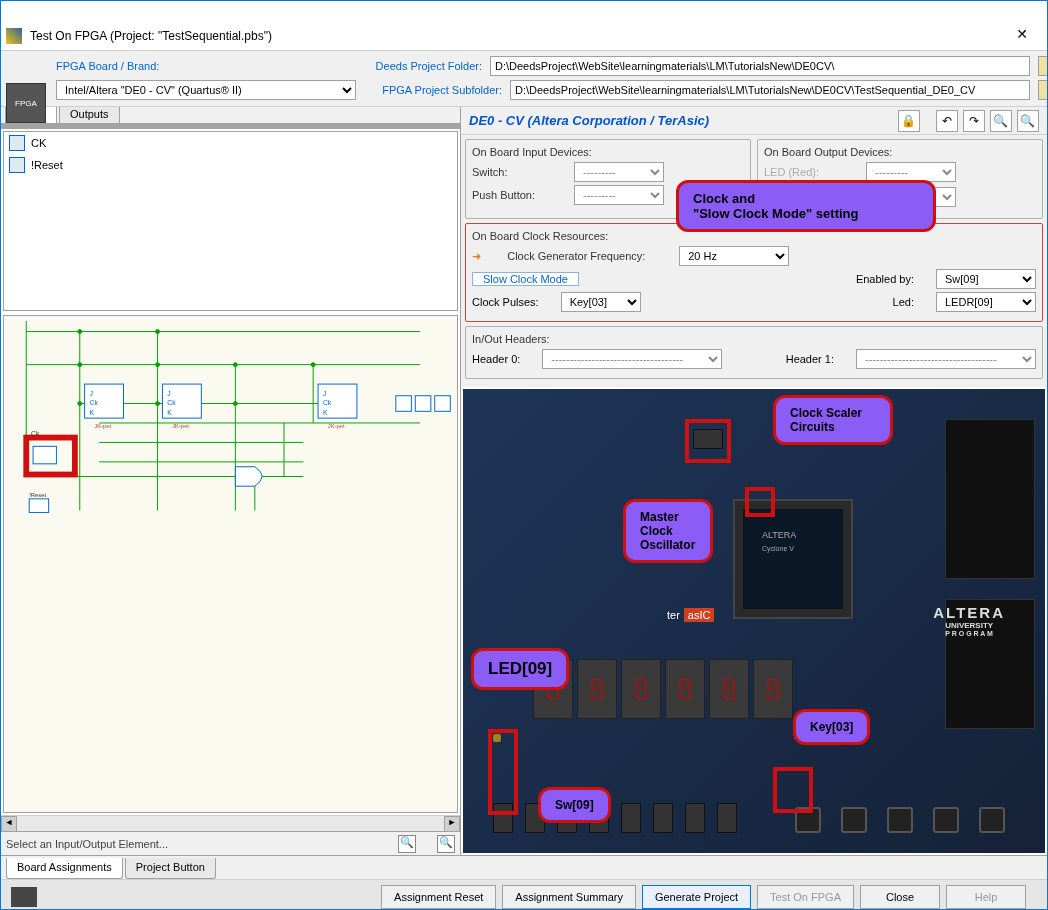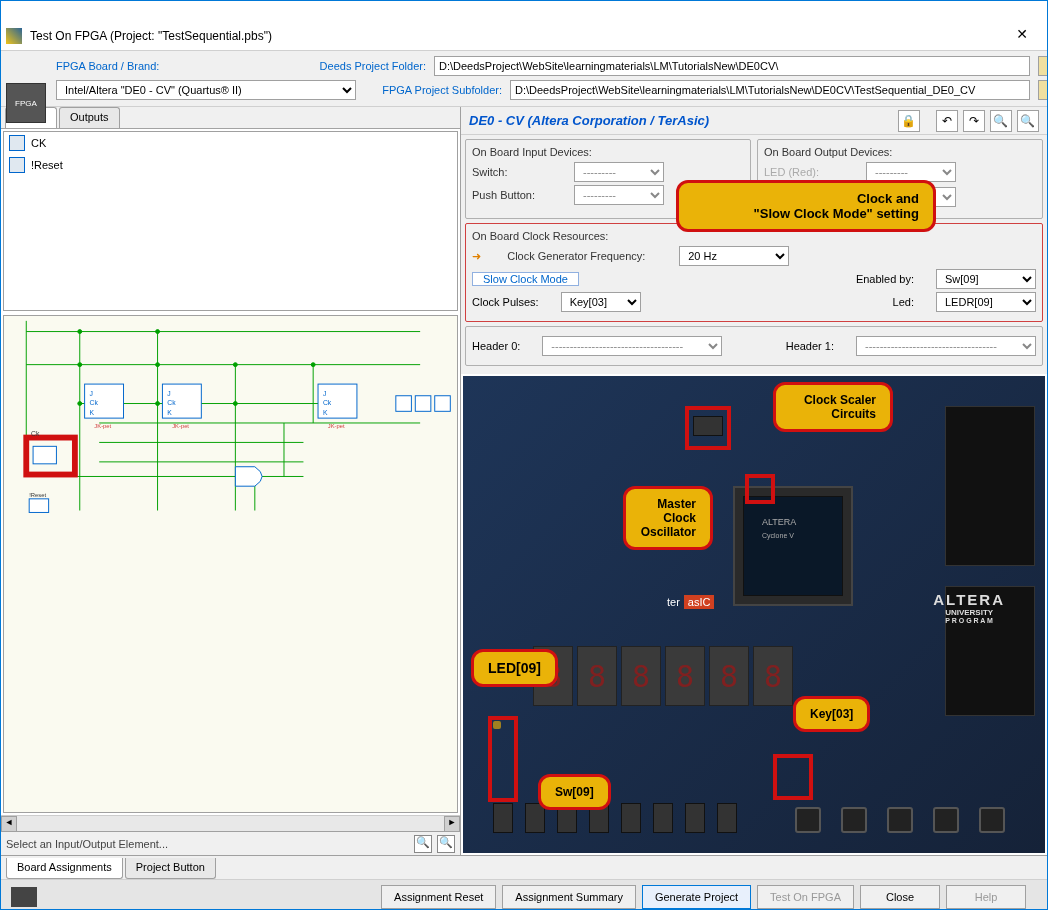--- a/index.html
+++ b/index.html
@@ -10,32 +10,32 @@
 .titlebar-close { width: 40px; height: 20px; text-align: center; font-size: 14px; color: #000; cursor: pointer; }
 .fpga-logo { width: 40px; height: 40px; background: #555; color: #fff; font-size: 8px; display: flex; align-items: center; justify-content: center; border: 1px solid #333; position: absolute; top: 32px; left: 5px; }
 .fpga-logo-text { font-size: 8px; }
 .top-labels { margin-left: 50px; display: flex; flex-direction: column; gap: 2px; flex: 1; }
 .top-row { display: flex; align-items: center; gap: 8px; height: 22px; }
 .label-blue { color: #0066cc; font-size: 11px; }
 .brand-select { width: 300px; height: 20px; border: 1px solid #a0a0a0; background: #fff; padding: 0 4px; font-size: 11px; }
 .path-input { flex: 1; height: 20px; border: 1px solid #a0a0a0; background: #fff; padding: 0 4px; font-size: 11px; }
 .folder-icon { width: 20px; height: 20px; background: #f0e0a0; border: 1px solid #a0a0a0; }
 .top-section { background: #f0f0f0; padding: 4px 5px; border-bottom: 1px solid #d0d0d0; display: flex; gap: 5px; position: relative; height: 56px; }
-.tabs-row { height: 22px; display: flex; border-bottom: 1px solid #a3a3a3; background: #f0f0f0; padding: 0 4px; }
+.tabs-row { height: 22px; display: flex; border-bottom: 6px solid #a3a3a3; background: #f0f0f0; padding: 0 4px; align-items: flex-end; }
 .tab { padding: 3px 10px; border: 1px solid #a0a0a0; border-bottom: none; background: #fff; margin-right: 2px; font-size: 11px; cursor: pointer; border-radius: 3px 3px 0 0; }
 .tab.inactive { background: #e8e8e8; }
 .main-body { display: flex; height: 748px; }
 .left-pane { width: 460px; display: flex; flex-direction: column; border-right: 1px solid #a0a0a0; }
 .signals-list { height: 180px; border: 1px solid #a0a0a0; background: #fff; overflow: auto; margin: 2px; }
 .signal-item { display: flex; align-items: center; padding: 3px 5px; gap: 6px; }
 .signal-icon { width: 16px; height: 16px; border: 1px solid #0066cc; background: #e0e8f0; }
 .signal-icon.reset { border-color: #0066cc; }
 .schematic-area { flex: 1; border: 1px solid #a0a0a0; background: #fafaf0; margin: 2px; position: relative; overflow: auto; }
 .schematic-svg { width: 100%; height: 100%; }
-.status-row { height: 24px; display: flex; align-items: center; padding: 0 5px; gap: 5px; border-top: 1px solid #a0a0a0; background: #f0f0f0; justify-content: flex-end; }
+.status-row { height: 24px; display: flex; align-items: center; padding: 0 5px; gap: 21px; border-top: 1px solid #a0a0a0; background: #f0f0f0; justify-content: flex-end; }
 .status-text { flex: 1; font-size: 11px; color: #444; }
 .zoom-btn { width: 18px; height: 18px; border: 1px solid #888; background: #fff; text-align: center; cursor: pointer; font-size: 11px; }
 .right-pane { flex: 1; display: flex; flex-direction: column; }
 .board-header { height: 28px; display: flex; align-items: center; padding: 0 8px; gap: 5px; background: #f0f0f0; border-bottom: 1px solid #d0d0d0; }
 .board-title { flex: 1; color: #0055cc; font-style: italic; font-weight: bold; font-size: 13px; }
 .hdr-btn { width: 22px; height: 22px; border: 1px solid #a0a0a0; background: #fff; cursor: pointer; display: flex; align-items: center; justify-content: center; font-size: 12px; }
 .config-area { padding: 4px; background: #f0f0f0; }
 .config-row-pair { display: flex; gap: 6px; }
 .fieldset { border: 1px solid #b0b0b0; padding: 6px; margin-bottom: 4px; font-size: 11px; flex: 1; border-radius: 2px; }
 .fieldset-title { font-size: 11px; color: #333; margin-bottom: 4px; }
@@ -57,21 +57,21 @@
 .seven-seg { width: 40px; height: 60px; background: #3a3a3a; border: 1px solid #222; display: flex; align-items: center; justify-content: center; color: #802020; font-size: 30px; font-family: monospace; }
 .switches-row { position: absolute; bottom: 20px; left: 30px; display: flex; gap: 12px; }
 .switch { width: 20px; height: 30px; background: #333; border: 1px solid #111; }
 .leds-row { position: absolute; top: 345px; left: 30px; display: flex; gap: 15px; }
 .led { width: 8px; height: 8px; background: #a08020; border-radius: 2px; }
 .buttons-row { position: absolute; bottom: 20px; right: 40px; display: flex; gap: 20px; }
 .btn-key { width: 26px; height: 26px; background: #222; border: 2px solid #555; border-radius: 3px; }
 .terasic-logo { position: absolute; top: 220px; left: 200px; font-size: 11px; color: #fff; }
 .terasic-logo span { background: #d04020; padding: 1px 4px; }
 .altera-logo { position: absolute; top: 215px; right: 40px; color: #ddd; font-size: 11px; font-weight: bold; text-align: center; }
-.callout { position: absolute; background: #eab308; border: 3px solid #d01010; border-radius: 12px; padding: 8px 14px; font-size: 13px; font-weight: bold; color: #000; text-align: right; z-index: 10; }
+.callout { position: absolute; background: #8b5cf6; border: 3px solid #d01010; border-radius: 12px; padding: 8px 14px; font-size: 13px; font-weight: bold; color: #000; text-align: left; z-index: 10; }
 .highlight-box { position: absolute; border: 4px solid #d01010; z-index: 9; }
 .bottom-tabs { height: 24px; display: flex; border-top: 1px solid #a0a0a0; background: #f0f0f0; padding: 2px 5px 0; }
 .bottom-tab { padding: 3px 10px; border: 1px solid #a0a0a0; background: #fff; margin-right: 2px; font-size: 11px; cursor: pointer; border-radius: 0 0 3px 3px; border-top: none; }
 .bottom-tab.inactive { background: #e8e8e8; }
 .button-bar { height: 34px; display: flex; align-items: center; justify-content: flex-end; padding: 0 21px; gap: 6px; border-top: 1px solid #d0d0d0; background: #e5e5e5; }
 .action-btn { padding: 4px 12px; border: 1px solid #a0a0a0; background: #f0f0f0; font-size: 11px; cursor: pointer; min-width: 80px; height: 24px; }
 .action-btn.primary { border-color: #0078d7; color: #000; background: #e8f0fc; }
 .action-btn.disabled { color: #999; }
 .chip-icon-bl { width: 26px; height: 20px; background: #444; position: absolute; left: 10px; }
 .gpio-header { position: absolute; right: 10px; top: 30px; width: 90px; height: 160px; background: #111; border: 1px solid #333; }
@@ -91,21 +91,21 @@
 
 <div class="top-section">
   <div class="fpga-logo">
       <span class="fpga-logo-text">FPGA</span>
     </div>
   <div class="top-labels">
     <div class="top-row">
       <span class="label-blue" style="width:110px">FPGA Board / Brand:</span>
       <span style="flex:1"></span>
       <span class="label-blue" style="width:130px;text-align:right">Deeds Project Folder:</span>
-      <input class="path-input" style="width: 596px; flex: 0 0 auto;" value="D:\DeedsProject\WebSite\learningmaterials\LM\TutorialsNew\DE0CV\">
+      <input class="path-input" style="width: 540px; flex: 0 0 auto;" value="D:\DeedsProject\WebSite\learningmaterials\LM\TutorialsNew\DE0CV\">
       <div class="folder-icon"></div>
     </div>
     <div class="top-row">
       <select class="brand-select">
         <option>Intel/Altera "DE0 - CV"  (Quartus® II)</option>
       </select>
       <span style="flex:1"></span>
       <span class="label-blue" style="width:130px;text-align:right">FPGA Project Subfolder:</span>
       <input class="path-input" style="width: 520px; flex: 0 0 auto;" value="D:\DeedsProject\WebSite\learningmaterials\LM\TutorialsNew\DE0CV\TestSequential_DE0_CV">
       <div class="folder-icon"></div>
@@ -246,20 +246,21 @@
         <div class="field-row">
           <span>Clock Pulses:</span>
           <select class="field-select" style="width:80px;flex:none"><option>Key[03]</option></select>
           <span style="flex:1"></span>
           <span>Led:</span>
           <select class="field-select" style="width:100px;flex:none"><option>LEDR[09]</option></select>
         </div>
       </div>
 
       <div class="fieldset">
+        <div class="fieldset-title">In/Out Headers:</div>
         <div class="field-row">
           <span>Header 0:</span>
           <select class="field-select disabled" style="width:180px;flex:none"><option>------------------------------------</option></select>
           <span style="flex:1"></span>
           <span>Header 1:</span>
           <select class="field-select disabled" style="width:180px;flex:none"><option>------------------------------------</option></select>
         </div>
       </div>
 
       <div class="callout" style="top:45px;left:215px;width:260px">
@@ -322,21 +323,21 @@
       <div class="highlight-box" style="top:378px;left:310px;width:40px;height:46px"></div>
 
       <div class="callout" style="top:6px;left:310px;width:120px;font-size:12px">
         <span>Clock  Scaler Circuits</span>
       </div>
       <div class="callout" style="top:110px;left:160px;width:90px;font-size:12px">
         <div>Master</div>
         <div>Clock</div>
         <div>Oscillator</div>
       </div>
-      <div class="callout" style="top:273px;left:8px;font-size:14px">
+      <div class="callout" style="top:259px;left:8px;font-size:17px">
         <span>LED[09]</span>
       </div>
       <div class="callout" style="top:320px;left:330px;font-size:12px">
         <span>Key[03]</span>
       </div>
       <div class="callout" style="top:398px;left:75px;font-size:12px">
         <span>Sw[09]</span>
       </div>
     </div>
   </div>

